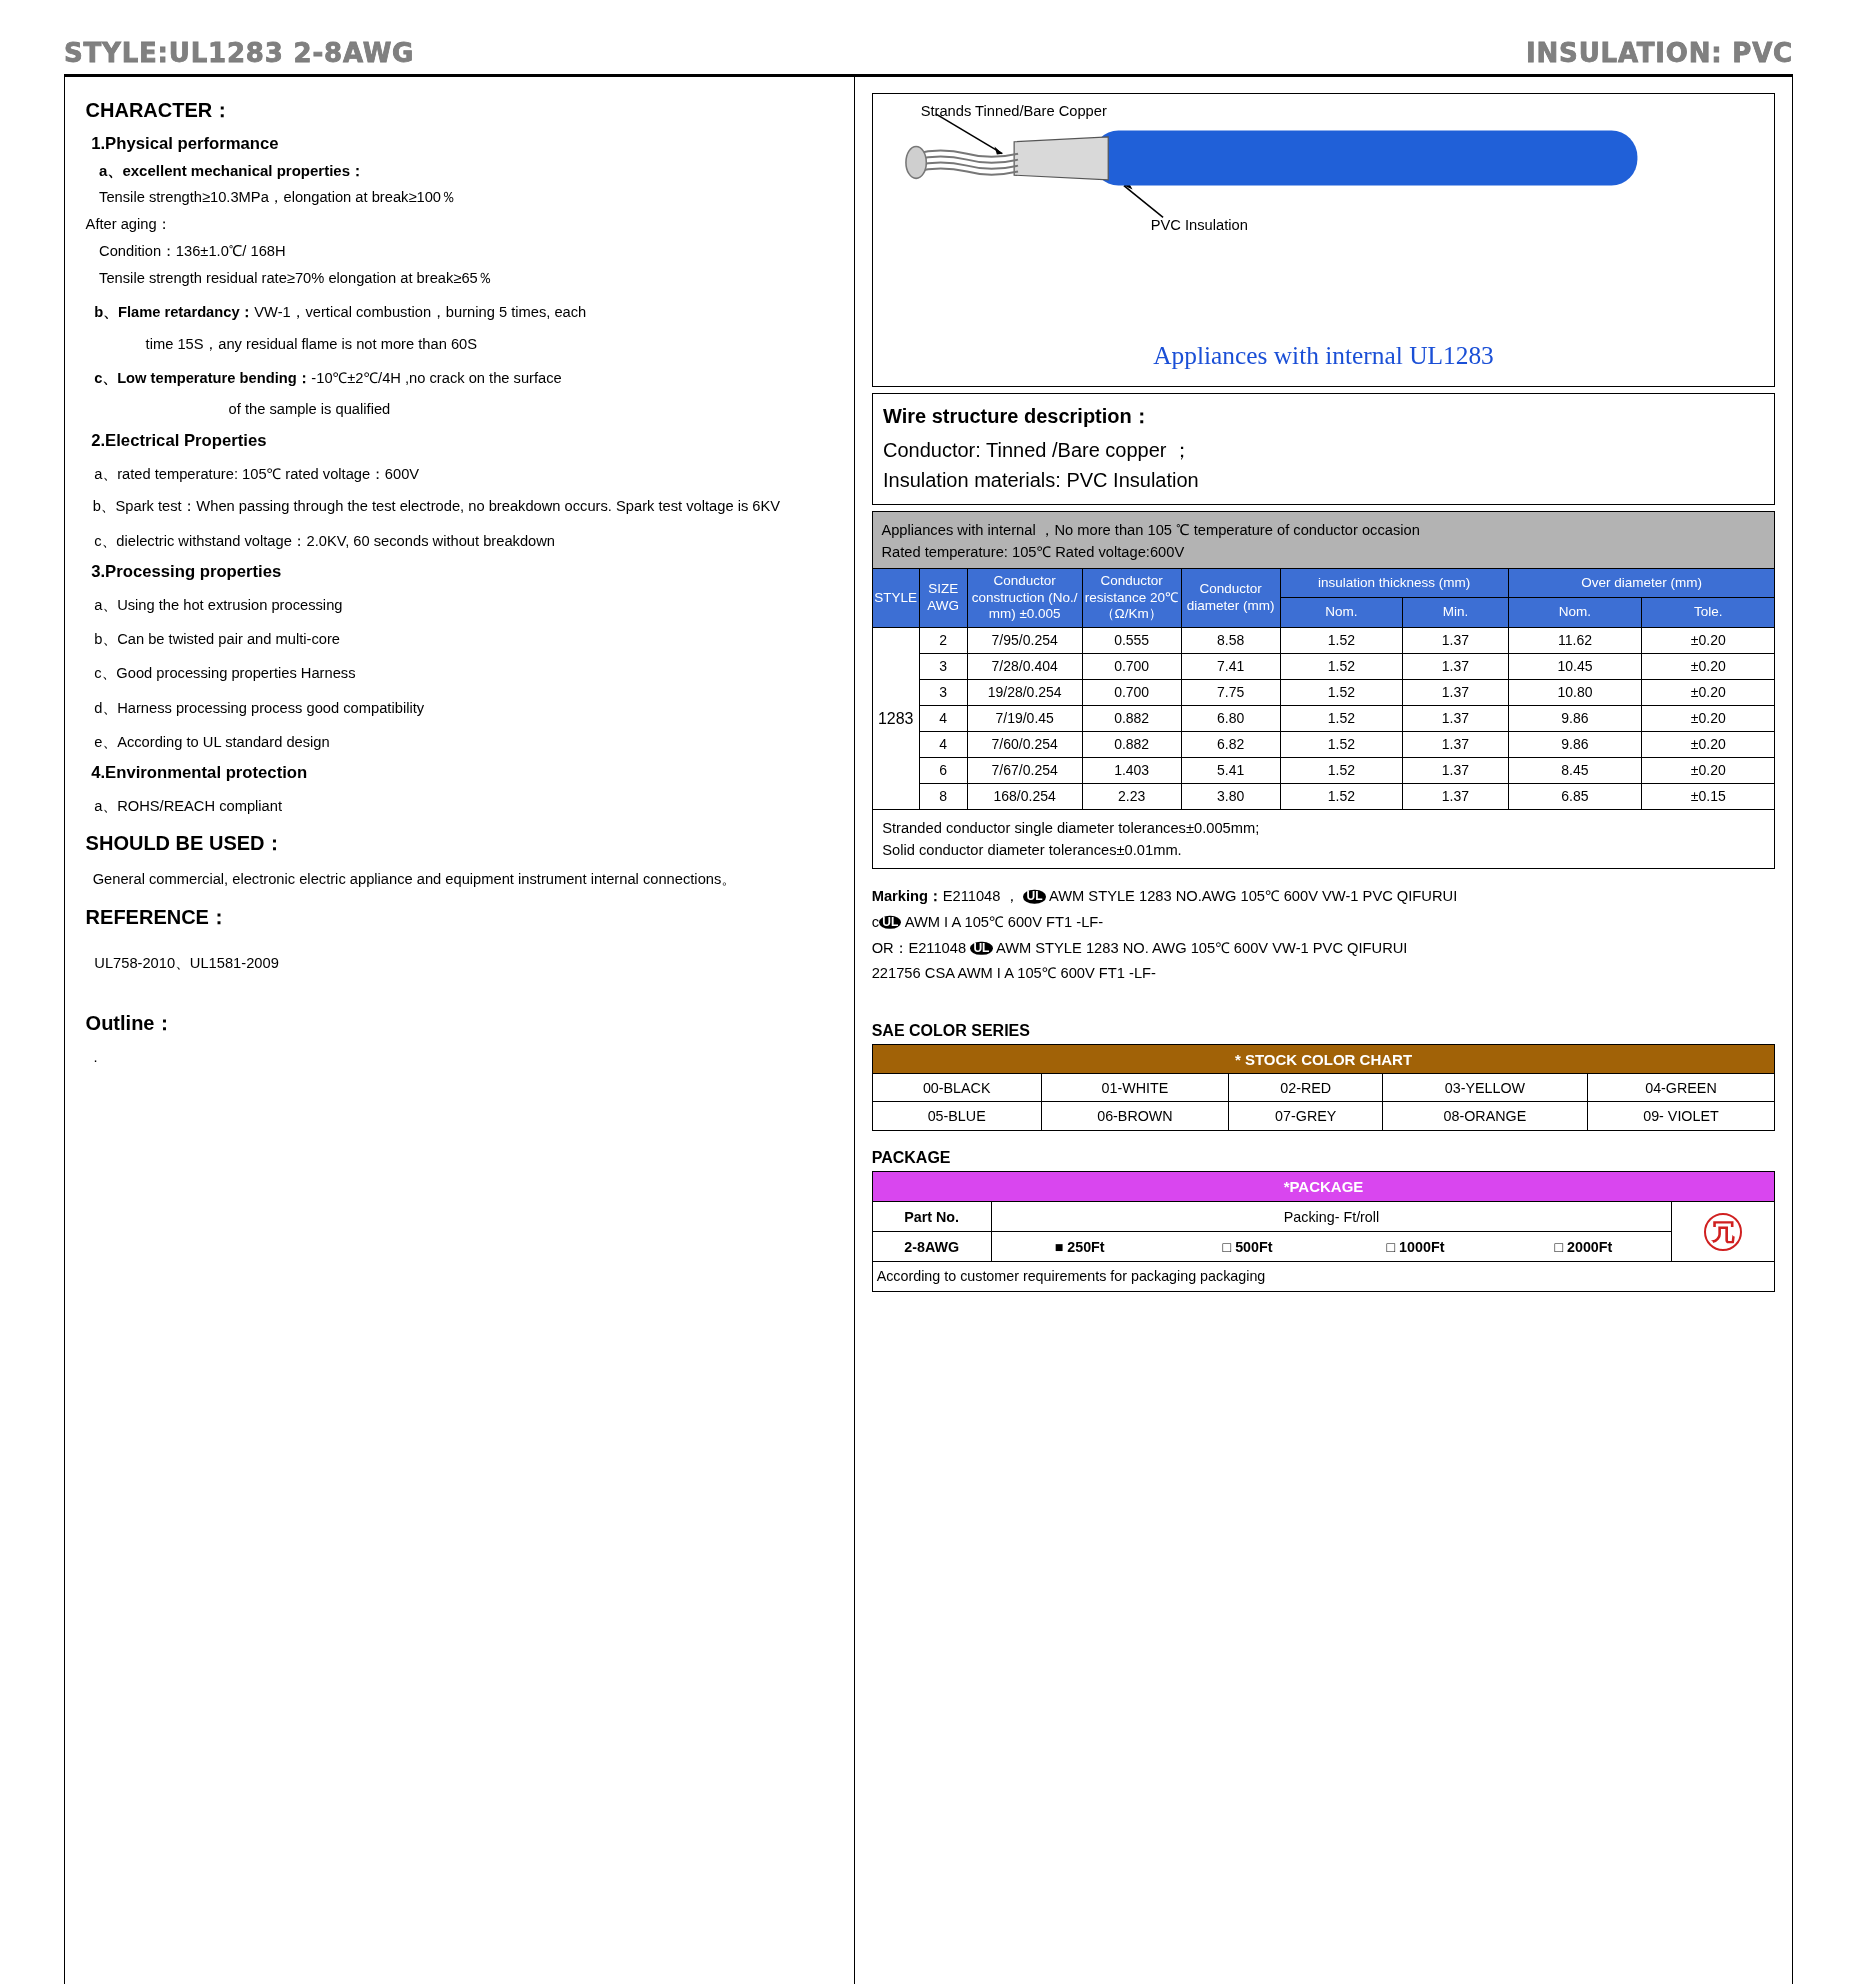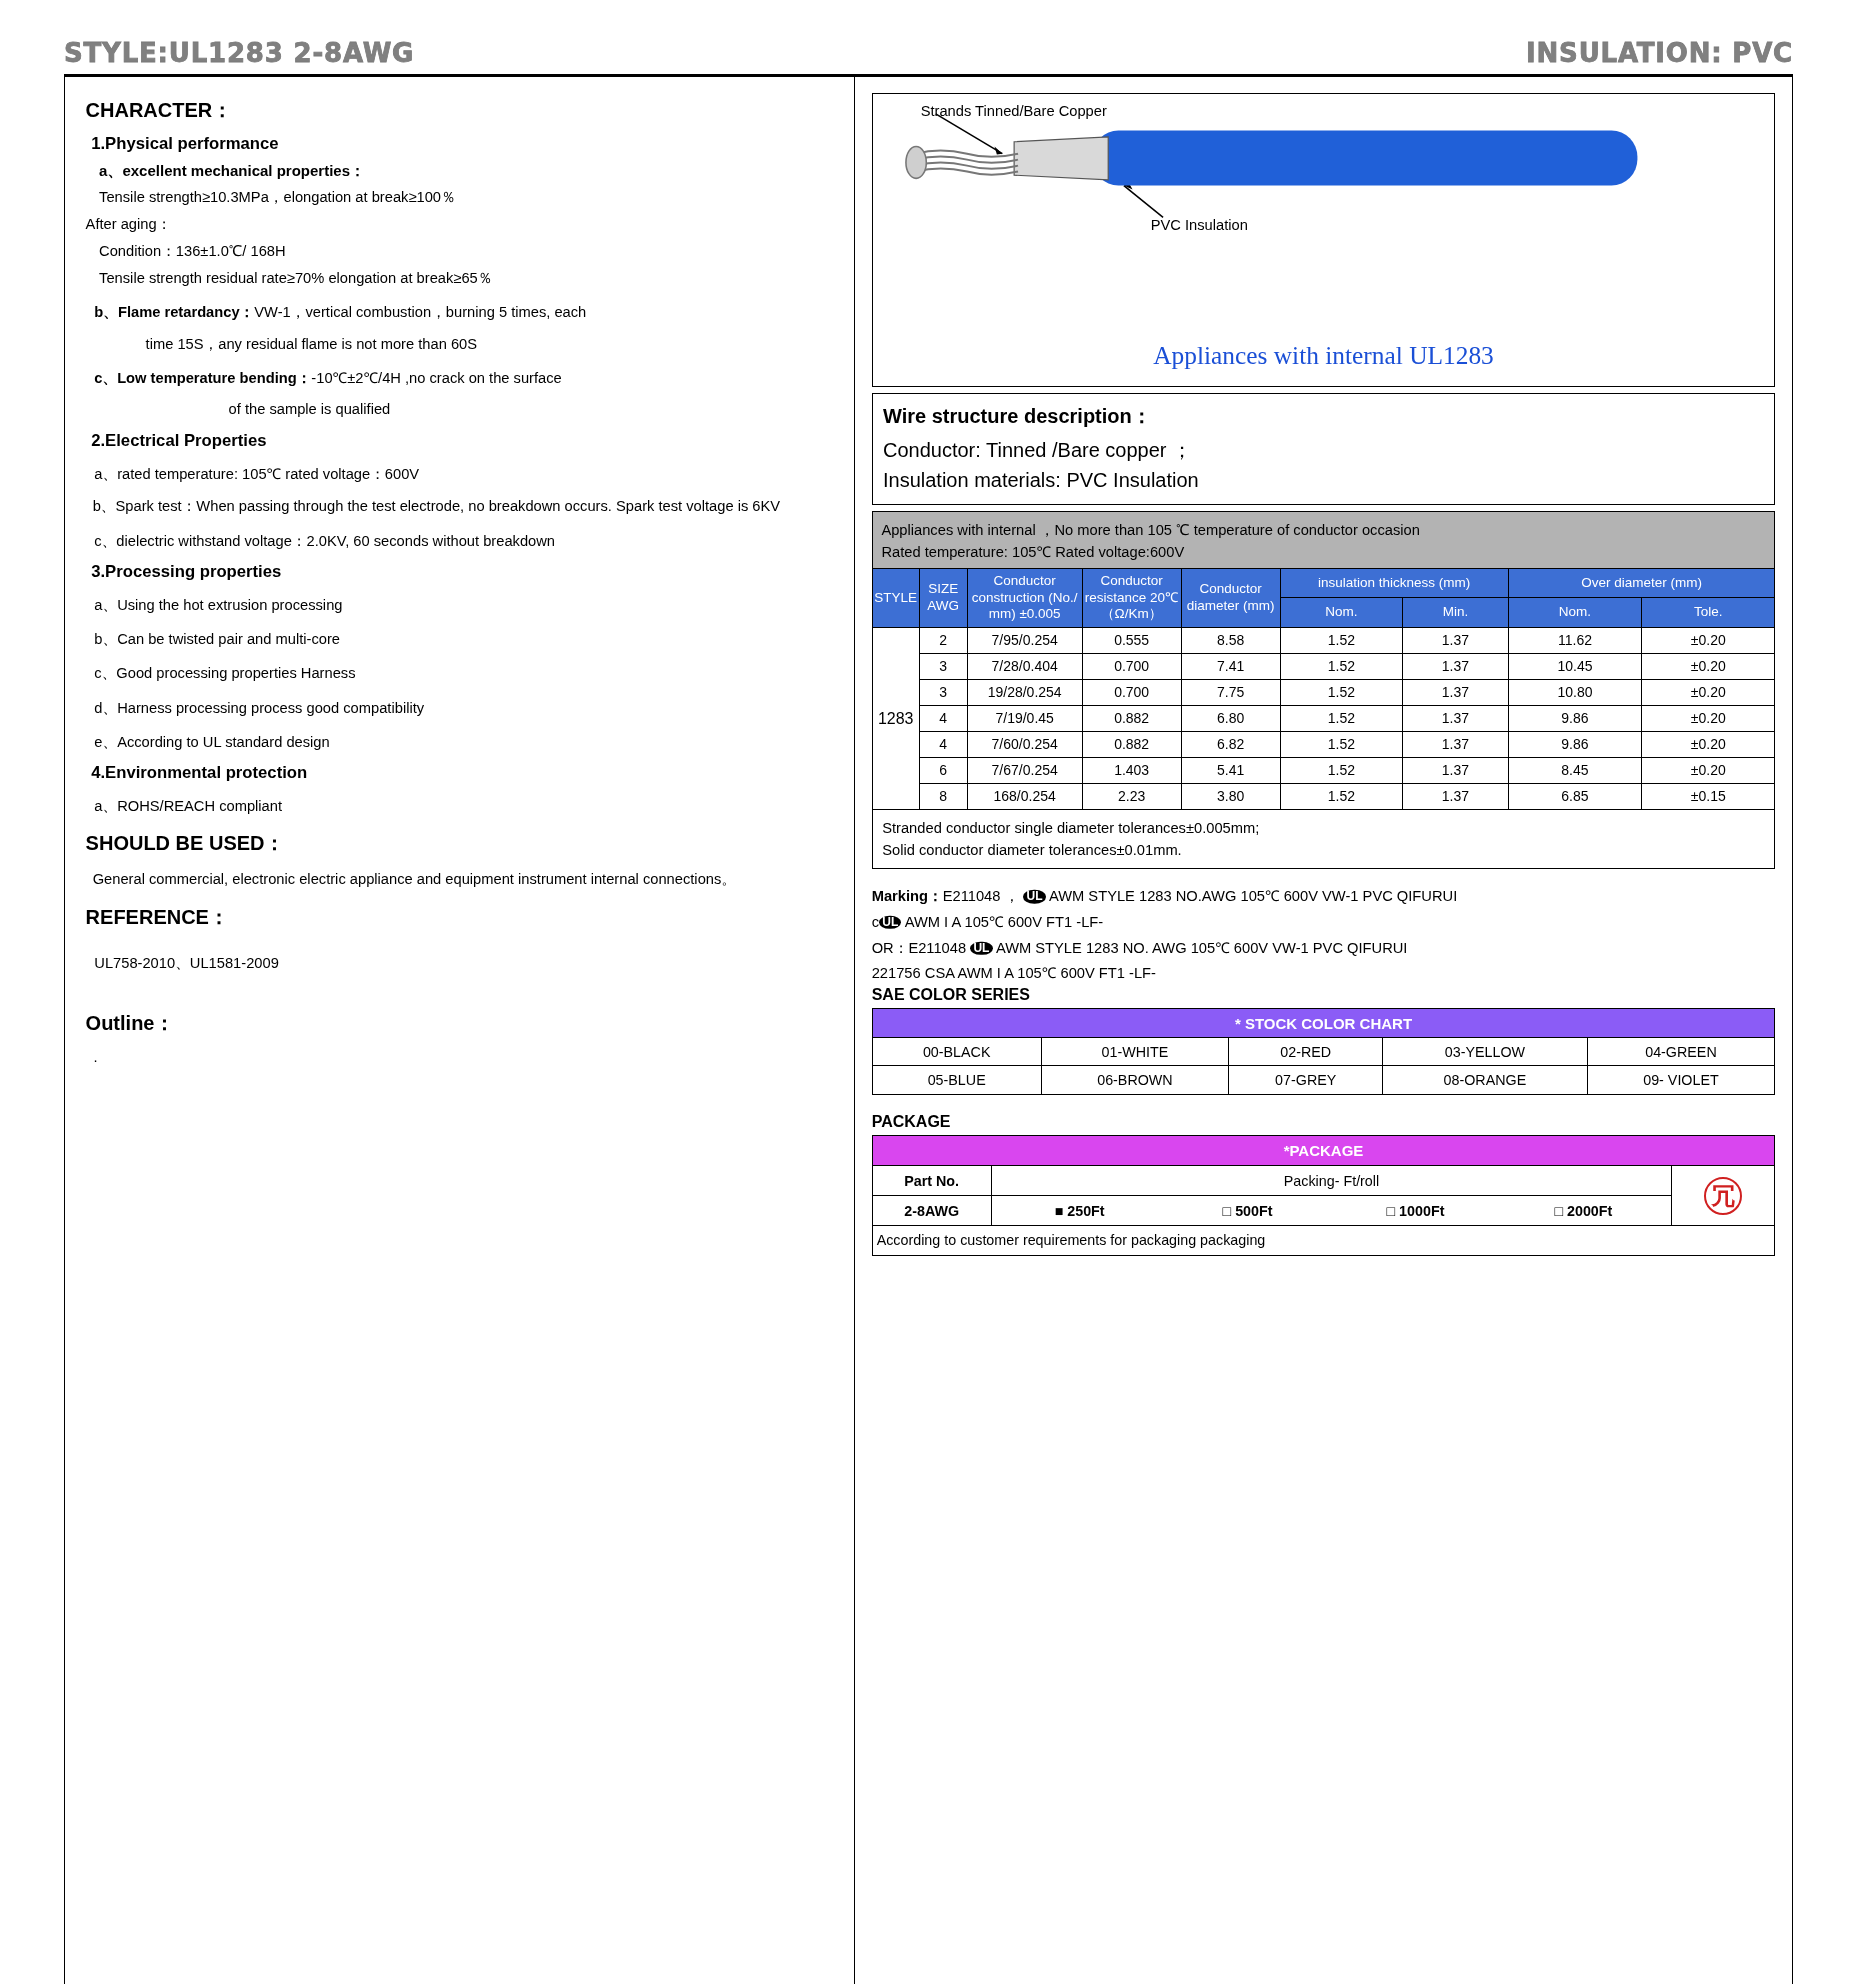--- a/index.html
+++ b/index.html
@@ -181,36 +181,37 @@
     background: #000;
     color: #fff;
     border-radius: 50%;
     padding: 0 3.2px;
     font-size: 12px;
     line-height: 1.15;
     transform: translateY(-1.2px);
   }
 
   .sae-title {
+    margin-top: 36px;
     font-size: 16px;
     font-weight: bold;
   }
   table.color {
     border-collapse: collapse;
     width: 100%;
     font-size: 14.3px;
     margin-top: 4px;
   }
   table.color td, table.color th {
     border: 0.8px solid #000;
     text-align: center;
     padding: 5.6px 1.6px;
   }
   table.color th {
-    background: #8b5cf6;
+    background: #a16207;
     color: #fff;
     font-weight: bold;
     font-size: 15px;
   }
 
   .pkg-title {
     margin-top: 18px;
     font-size: 16px;
     font-weight: bold;
   }

